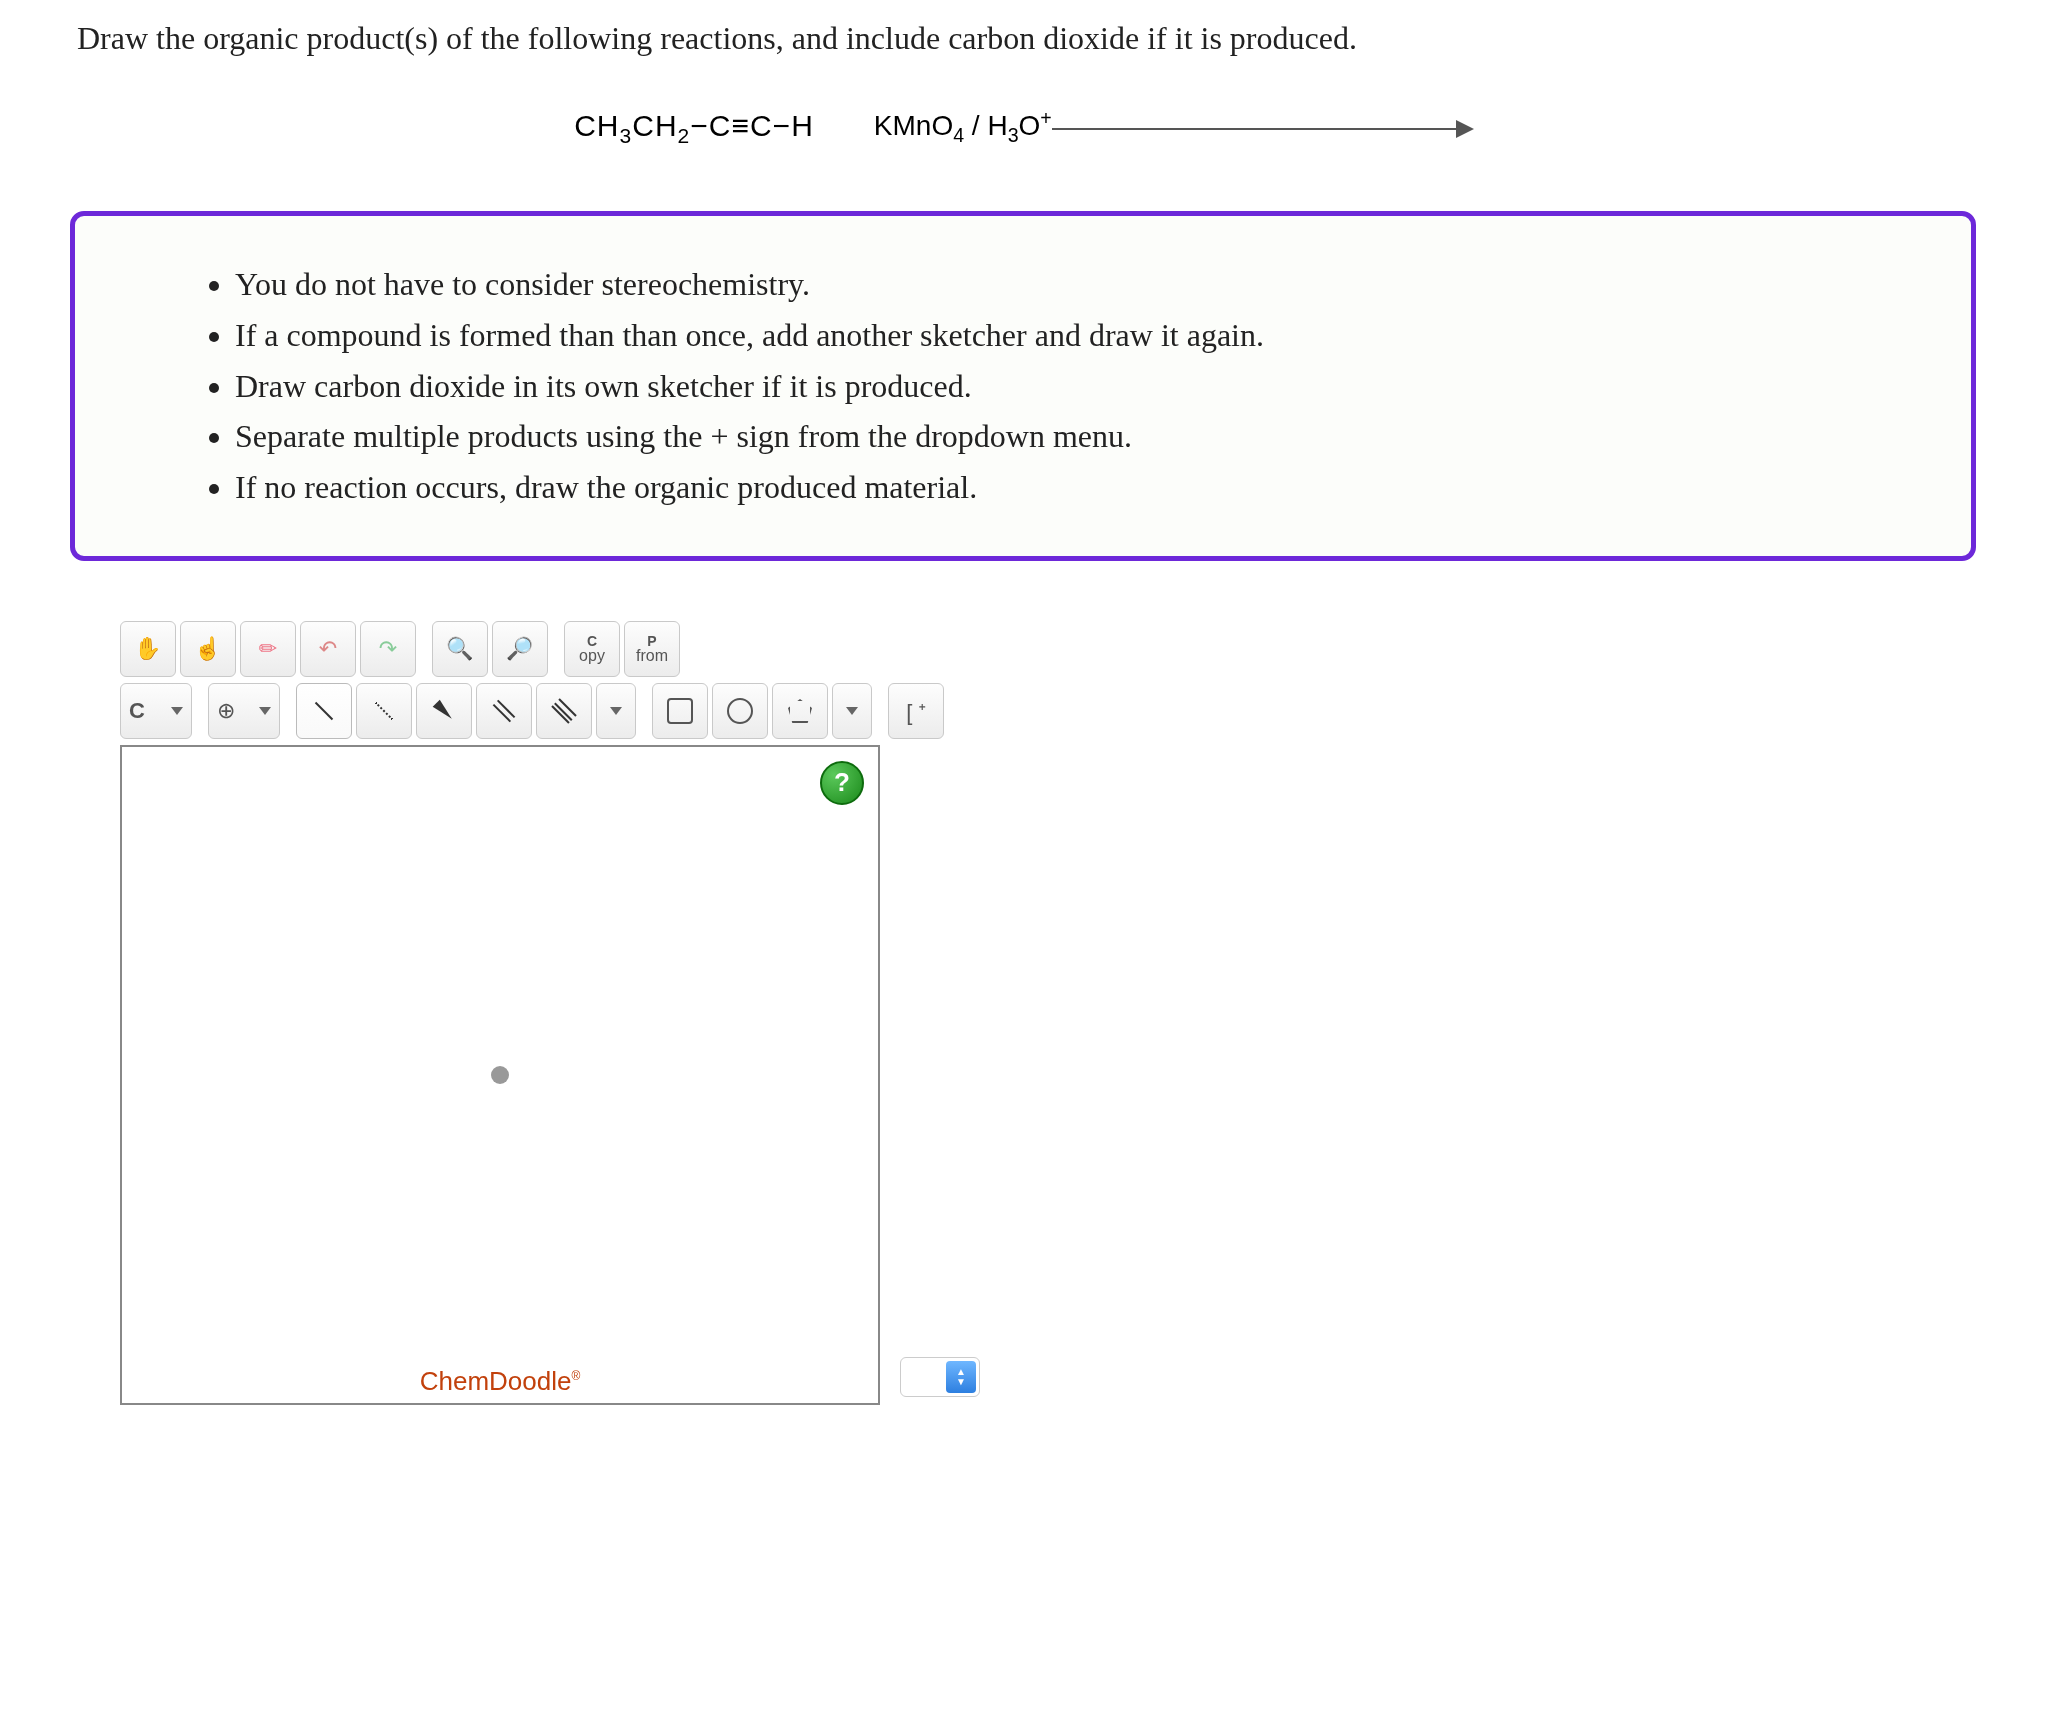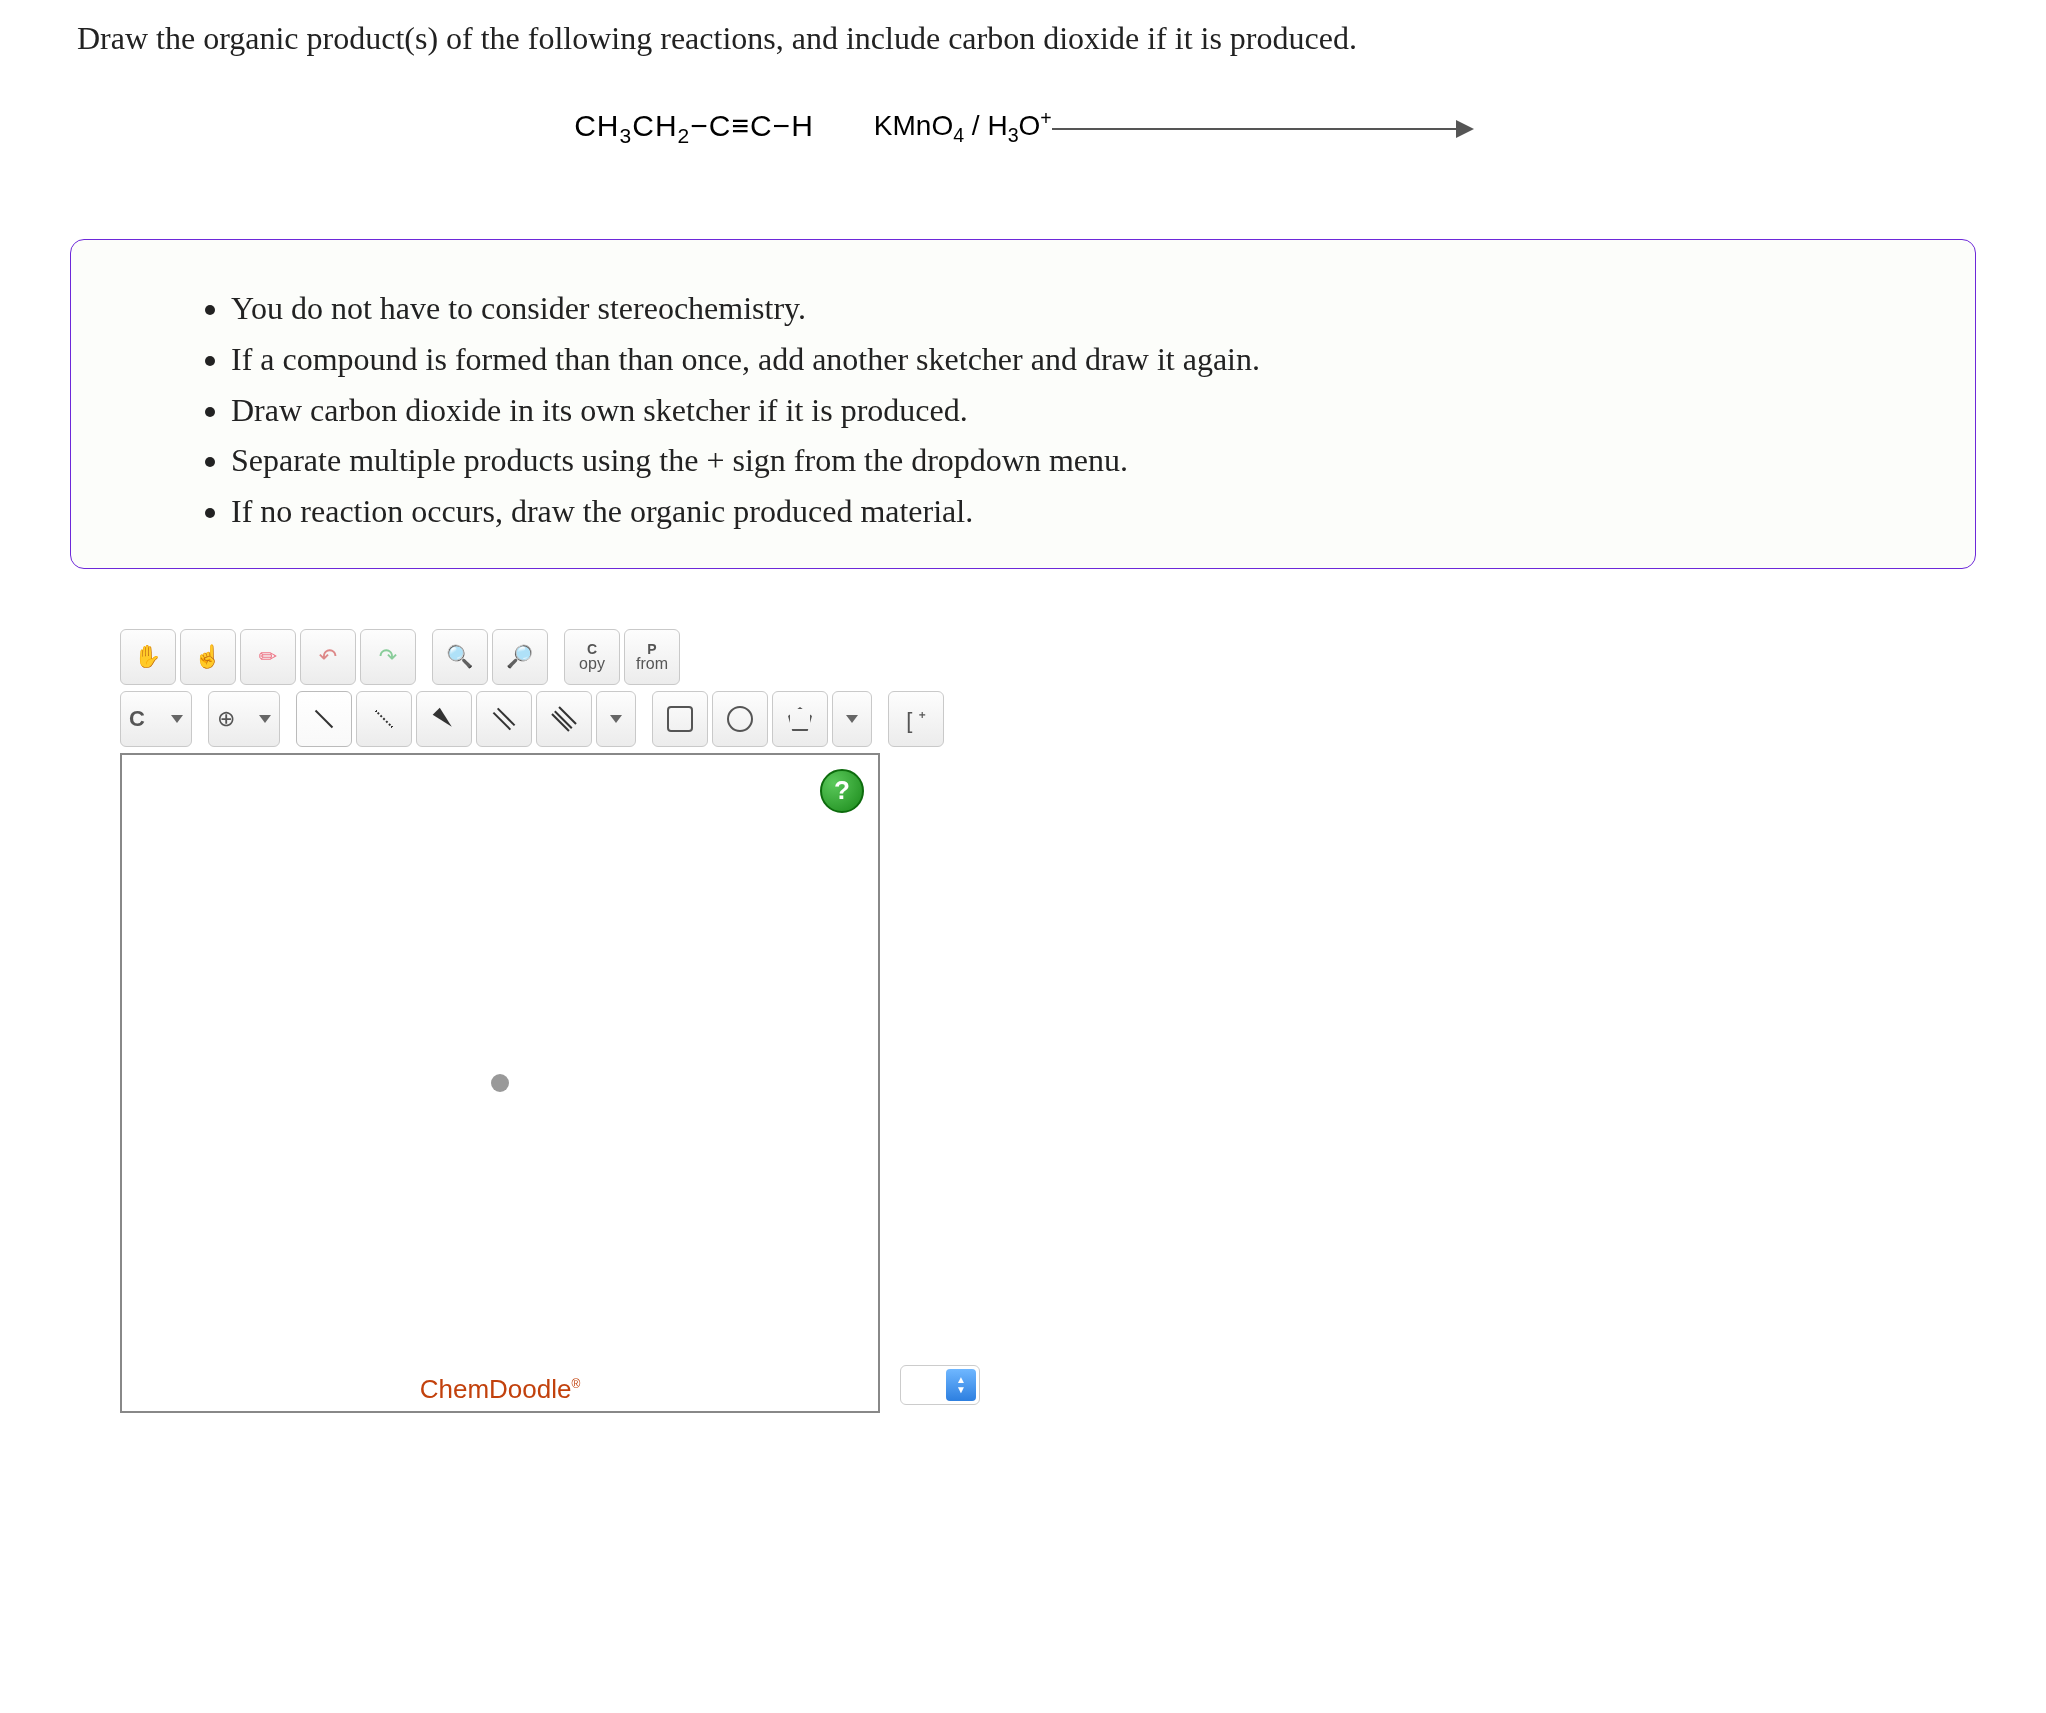--- a/index.html
+++ b/index.html
@@ -13,21 +13,21 @@
   .question {
     color: #222;
     margin-bottom: 50px;
     margin-left: 17px;
   }
   .reaction {
     display: flex;
     align-items: center;
     justify-content: center;
     gap: 60px;
-    margin: 40px 0 88px;
+    margin: 40px 0 60px;
     font-family: Arial, sans-serif;
     font-size: 30px;
   }
   .reaction .compound { letter-spacing: 1px; }
   .reaction sub { font-size: 0.7em; }
   .reaction sup { font-size: 0.7em; }
   .arrow-wrap {
     display: flex;
     flex-direction: row;
     align-items: center;
@@ -47,23 +47,23 @@
     content: "";
     position: absolute;
     right: -2px;
     top: -8px;
     border-left: 18px solid #555;
     border-top: 9px solid transparent;
     border-bottom: 9px solid transparent;
   }
   .instructions {
     background: #fcfdfa;
-    border: 1px solid #6d28d9;
+    border: 5px solid #6d28d9;
     border-radius: 14px;
-    padding: 40px 60px 28px 120px;
+    padding: 40px 60px 40px 120px;
     margin: 0 10px 60px;
     font-size: 32px;
     color: #222;
   }
   .instructions ul { list-style: disc; padding-left: 40px; }
   .instructions li { margin: 6px 0; line-height: 1.4; }
   .sketcher {
     font-family: Arial, sans-serif;
     font-size: 20px;
     color: #444;

